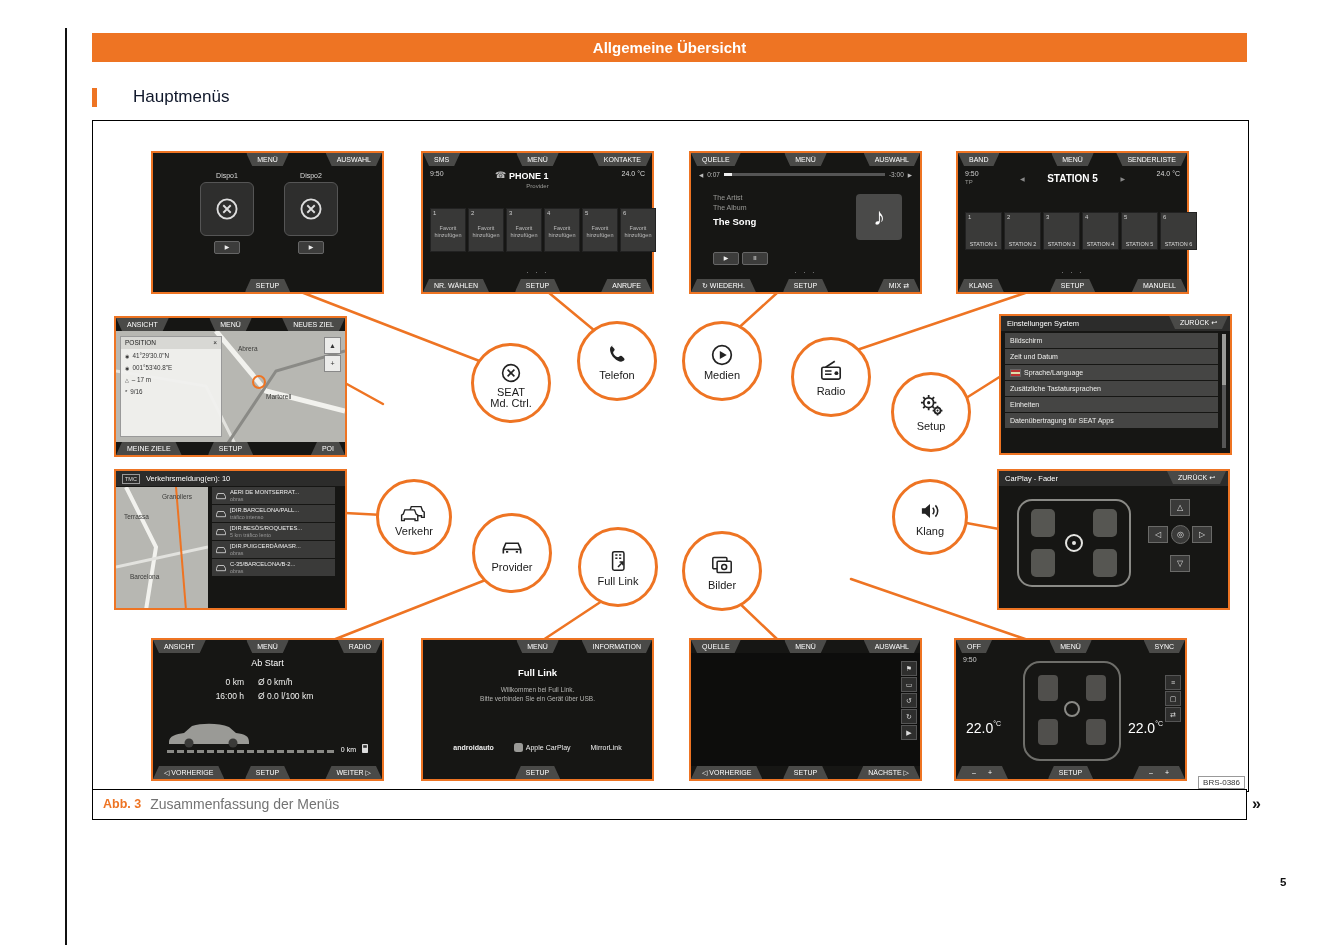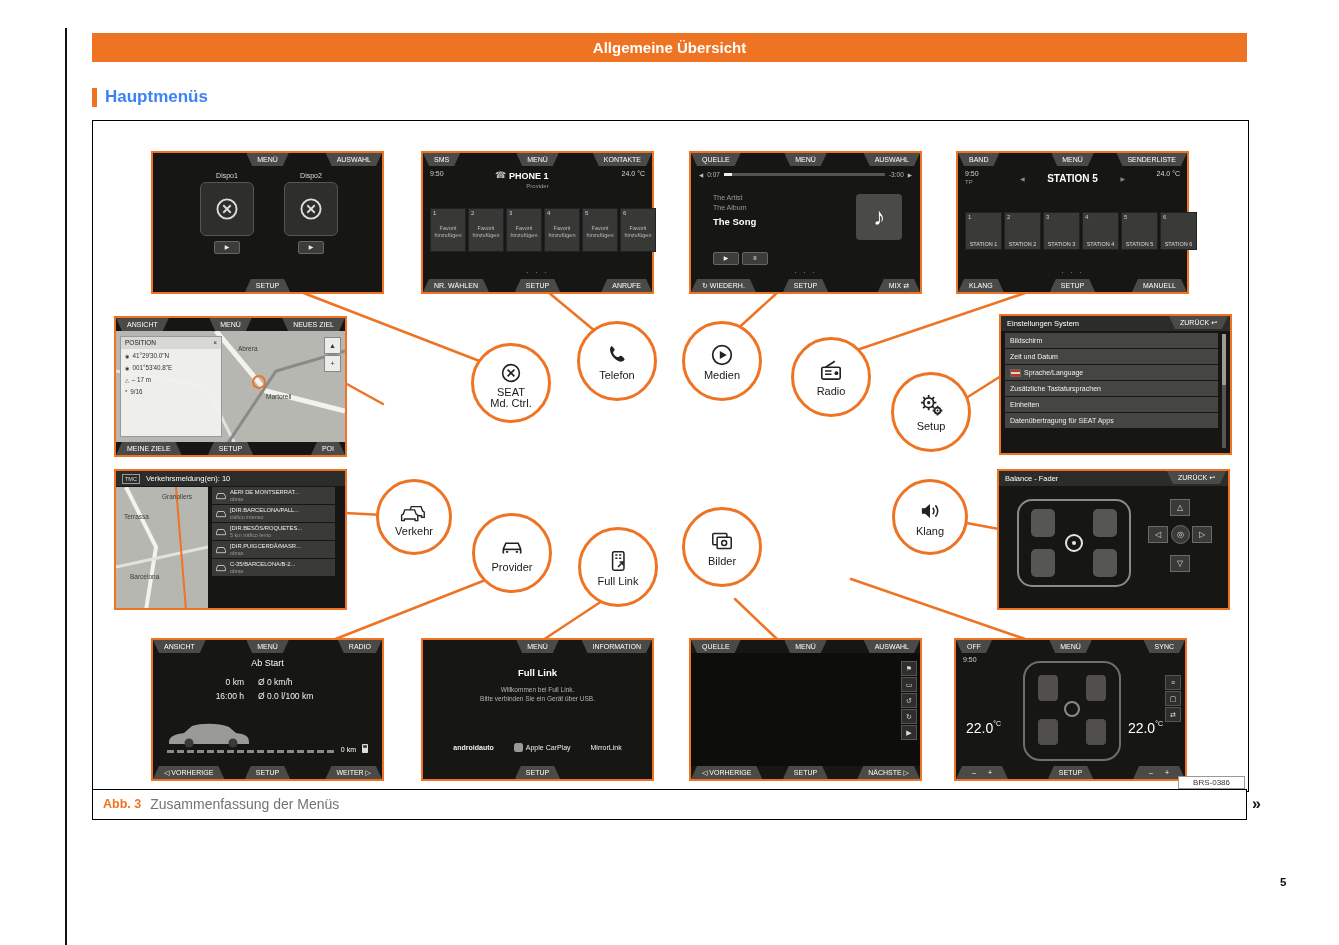--- a/index.html
+++ b/index.html
@@ -2,30 +2,30 @@
 <html><head>
 <meta charset="utf-8">
 <style>
   html,body{margin:0;padding:0;background:#fff;}
   .page{position:relative;width:1339px;height:945px;background:#fff;font-family:"Liberation Sans",sans-serif;overflow:hidden;}
   .left-rule{position:absolute;left:65px;top:28px;width:1.5px;height:917px;background:#111;}
   .header-bar{position:absolute;left:92px;top:33px;width:1155px;height:29px;background:#ee7423;color:#fff;
     font-size:15px;font-weight:bold;text-align:center;line-height:29px;}
   .section-title{position:absolute;left:92px;top:87px;display:flex;align-items:center;gap:8px;}
   .accent-bar{display:inline-block;width:5px;height:19px;background:#ee7423;}
-  .section-title .txt{font-size:17px;font-weight:bold;color:#3b82f6;}
+  .section-title .txt{font-size:17px;font-weight:normal;color:#0f172a;margin-left:28px;}
   .figure-box{position:absolute;left:92px;top:120px;width:1155px;height:670px;border:1.5px solid #000;background:#fff;}
   .caption-row{position:absolute;left:92px;top:790px;width:1155px;height:31px;border:1.5px solid #000;margin-top:-1.5px;
     box-sizing:border-box;display:flex;align-items:center;padding-left:10px;gap:9px;background:#fff;}
   .caption-label{color:#ee7423;font-weight:bold;font-size:12.5px;}
   .caption-text{color:#737373;font-size:14px;}
   .continue-marker{position:absolute;left:1252px;top:795px;font-size:16px;font-weight:bold;color:#111;}
   .page-number{position:absolute;left:1280px;top:876px;font-size:11.5px;font-weight:bold;color:#111;}
   .figure-code{position:absolute;right:3px;bottom:2px;background:#fff;border:1px solid #999;color:#333;
-    font-size:8px;padding:0 14px;line-height:11px;z-index:6;}
+    font-size:8px;padding:0 4px;line-height:11px;z-index:6;}
   
   .connectors{position:absolute;left:0;top:0;width:1155px;height:670px;z-index:1;pointer-events:none;}
   
   .hub{position:absolute;width:80px;height:80px;border:3px solid #ee7423;border-radius:50%;background:#fff;z-index:3;
     display:flex;flex-direction:column;align-items:center;justify-content:center;box-sizing:border-box;cursor:pointer;}
   .hub.small{width:76px;height:76px;}
   .hub-icon{height:28px;display:flex;align-items:flex-end;justify-content:center;}
   .hub-label{font-size:11px;color:#1a1a1a;line-height:11.5px;text-align:center;margin-top:2px;white-space:nowrap;}
   
   .screen{position:absolute;width:233px;height:143px;border:2px solid #ee7423;background:#161614;z-index:2;box-sizing:border-box;}
@@ -452,21 +452,21 @@
                 <span class="tr-detail" style="display:block;">obras</span>
               </span>
           </div>
         </div>
       </div>
     </div>
 
     <div class="screen short" style="left:904px;top:348px;">
       <div class="sbody full">
         <div class="panel-title">
-          <span>Balance - Fader</span>
+          <span>CarPlay - Fader</span>
         </div>
         <div class="tab t r" style="right:2px;">
           <span>ZURÜCK</span>
           <span>↩</span>
         </div>
         <svg width="118" height="92" style="position:absolute;left:16px;top:26px;">
           <rect x="3" y="3" width="112" height="86" rx="14" fill="none" stroke="#8a8a86" stroke-width="2"></rect>
           <g fill="#565652">
             <rect x="16" y="12" width="24" height="28" rx="5"></rect>
             <rect x="78" y="12" width="24" height="28" rx="5"></rect>
@@ -703,21 +703,21 @@
             <g fill="none" stroke="#222" stroke-width="1.4">
               <rect x="7" y="3.5" width="10.5" height="17" rx="1.6"></rect>
               <path d="M9.5 6.5h2M13 6.5h2M9.5 9.5h2M13 9.5h2"></path>
               <path d="M12 17.5l4.5-4.5M16.5 16v-3h-3"></path>
             </g>
           </svg>
       </span>
       <span class="hub-label">Full Link</span>
     </div>
 
-    <div class="hub" style="left:589px;top:386px;">
+    <div class="hub" style="left:589px;top:410px;">
       <span class="hub-icon">
         <svg width="26" height="26" viewBox="0 0 24 24">
             <g fill="#fff" stroke="#222" stroke-width="1.4">
               <rect x="3.5" y="5" width="13" height="10.5" rx="1"></rect>
               <rect x="7.5" y="8.5" width="13" height="10.5" rx="1"></rect>
               <circle cx="14" cy="13.8" r="2.3" fill="none"></circle>
             </g>
           </svg>
       </span>
       <span class="hub-label">Bilder</span>

